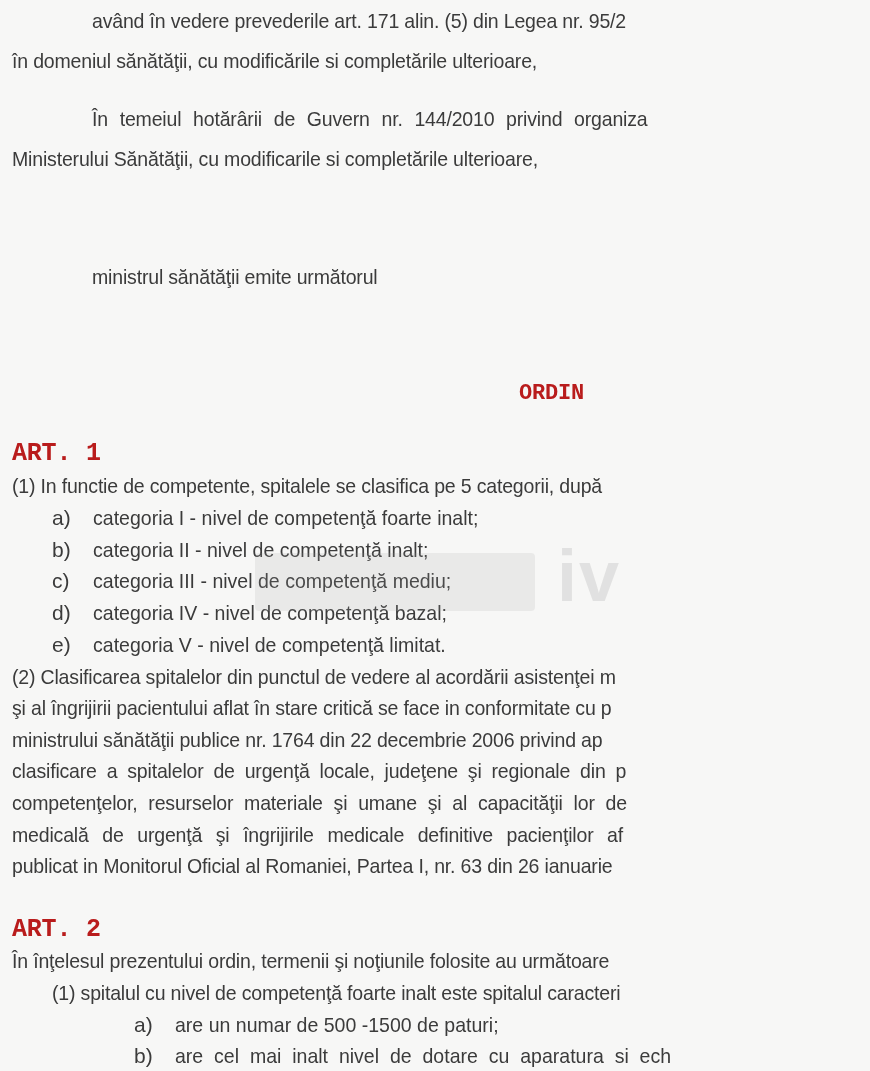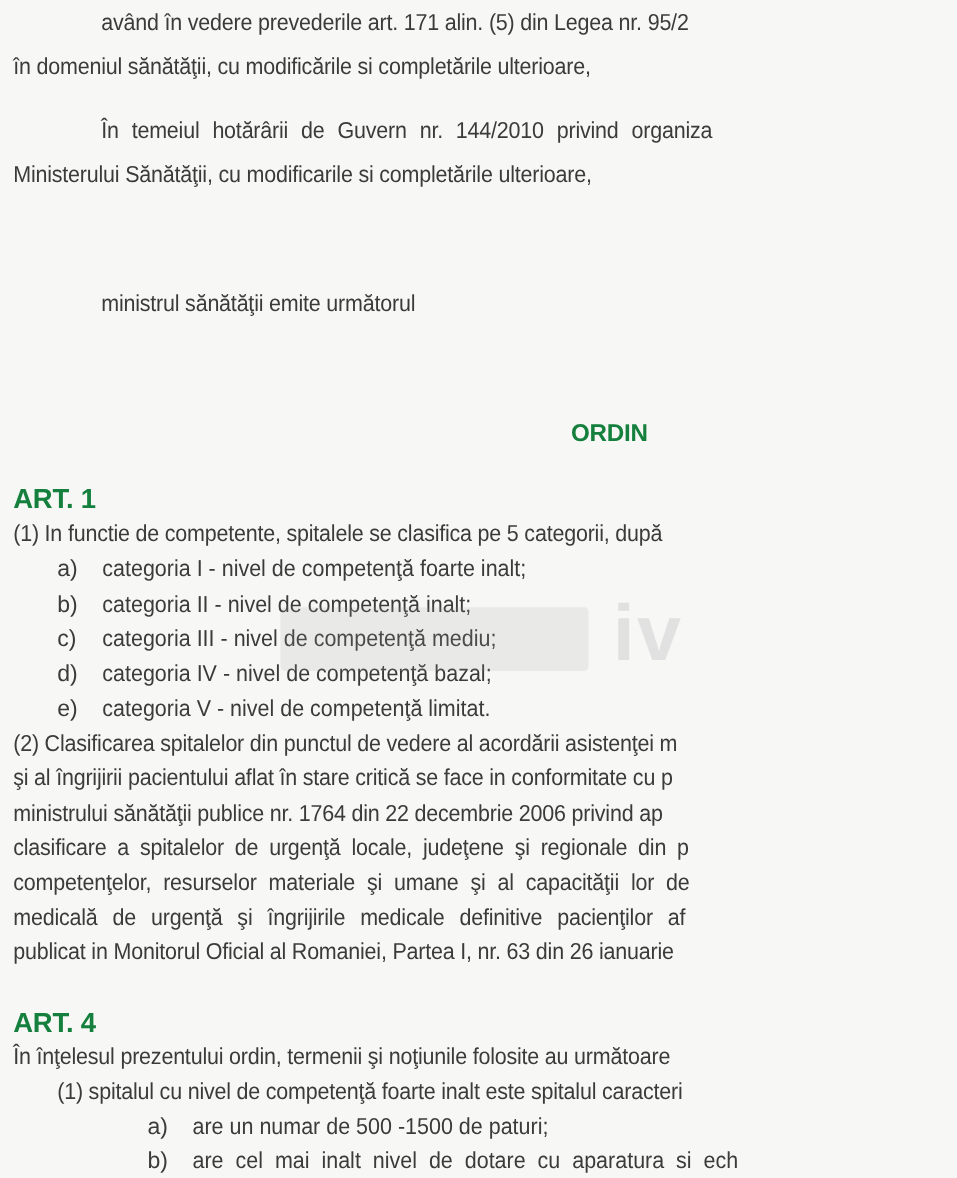--- a/index.html
+++ b/index.html
@@ -26,21 +26,22 @@
       white-space: nowrap;
       font-size: 21px;
       line-height: 26px;
       letter-spacing: -0.2px;
       color: #3b3b3b;
       transform: scaleX(0.93);
       transform-origin: left center;
     }
     .bold {
       font-weight: bold;
-      color: #15803d;
+      color: #b91c1c;
+      font-family: Liberation Mono, monospace;
     }
     .title {
       font-size: 22px;
       transform: none;
     }
     .art {
       font-size: 25px;
       transform: none;
     }
     .li {
@@ -112,21 +113,21 @@
   </div>
 
   <div class="line" style="left:12px; top:664px;">(2) Clasificarea spitalelor din punctul de vedere al acordării asistenţei m</div>
   <div class="line" style="left:12px; top:695px;">şi al îngrijirii pacientului aflat în stare critică se face in conformitate cu p</div>
   <div class="line" style="left:12px; top:727px;">ministrului sănătăţii publice nr. 1764 din 22 decembrie 2006 privind ap</div>
   <div class="line" style="left:12px; top:758px; word-spacing:5px;">clasificare a spitalelor de urgenţă locale, judeţene şi regionale din p</div>
   <div class="line" style="left:12px; top:790px; word-spacing:6px;">competenţelor, resurselor materiale şi umane şi al capacităţii lor de</div>
   <div class="line" style="left:12px; top:822px; word-spacing:9px;">medicală de urgenţă şi îngrijirile medicale definitive pacienţilor af</div>
   <div class="line" style="left:12px; top:853px;">publicat in Monitorul Oficial al Romaniei, Partea I, nr. 63 din 26 ianuarie</div>
 
-  <div class="line bold art" style="left:12px; top:917px;">ART. 4</div>
+  <div class="line bold art" style="left:12px; top:917px;">ART. 2</div>
   <div class="line" style="left:12px; top:948px;">În înţelesul prezentului ordin, termenii şi noţiunile folosite au următoare</div>
   <div class="line" style="left:52px; top:980px;">(1) spitalul cu nivel de competenţă foarte inalt este spitalul caracteri</div>
 
   <div class="li" style="left:134px; top:1012px;">
     <span class="mark">a)</span>
     <span class="txt" style="left:41px;">are un numar de 500 -1500 de paturi;</span>
   </div>
   <div class="li" style="left:134px; top:1043px;">
     <span class="mark">b)</span>
     <span class="txt" style="left:41px; white-space:pre;">are  cel  mai  inalt  nivel  de  dotare  cu  aparatura  si  ech</span>

